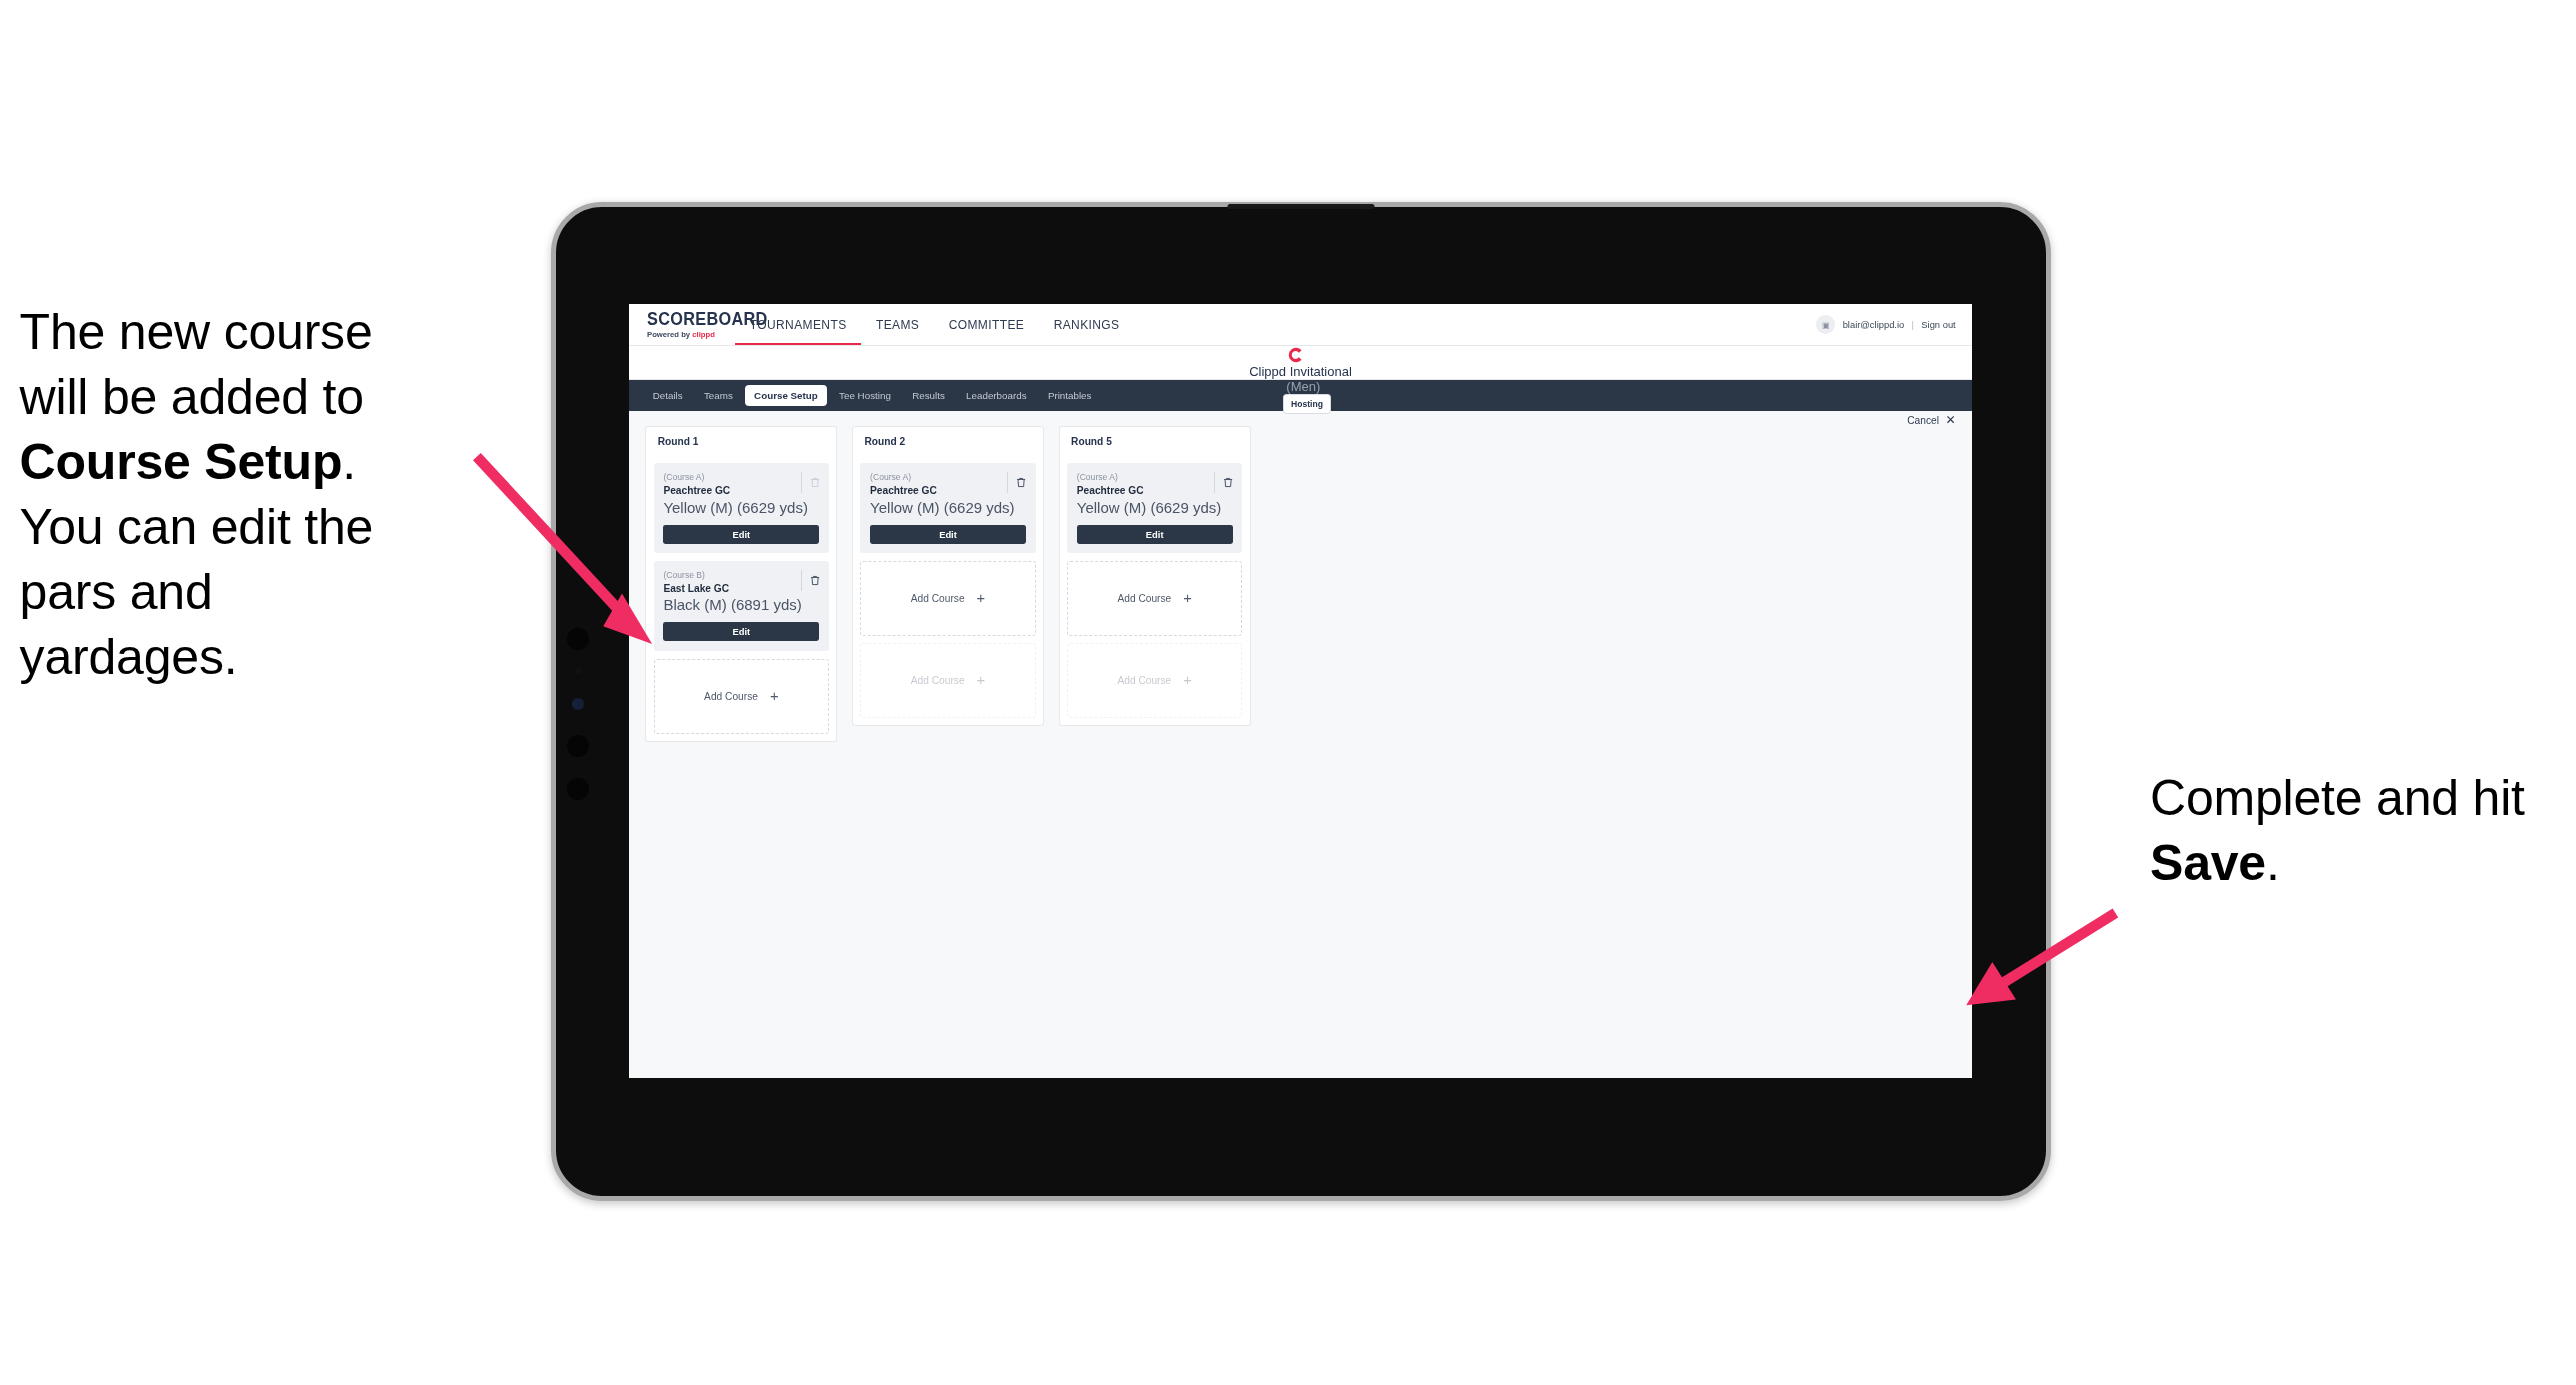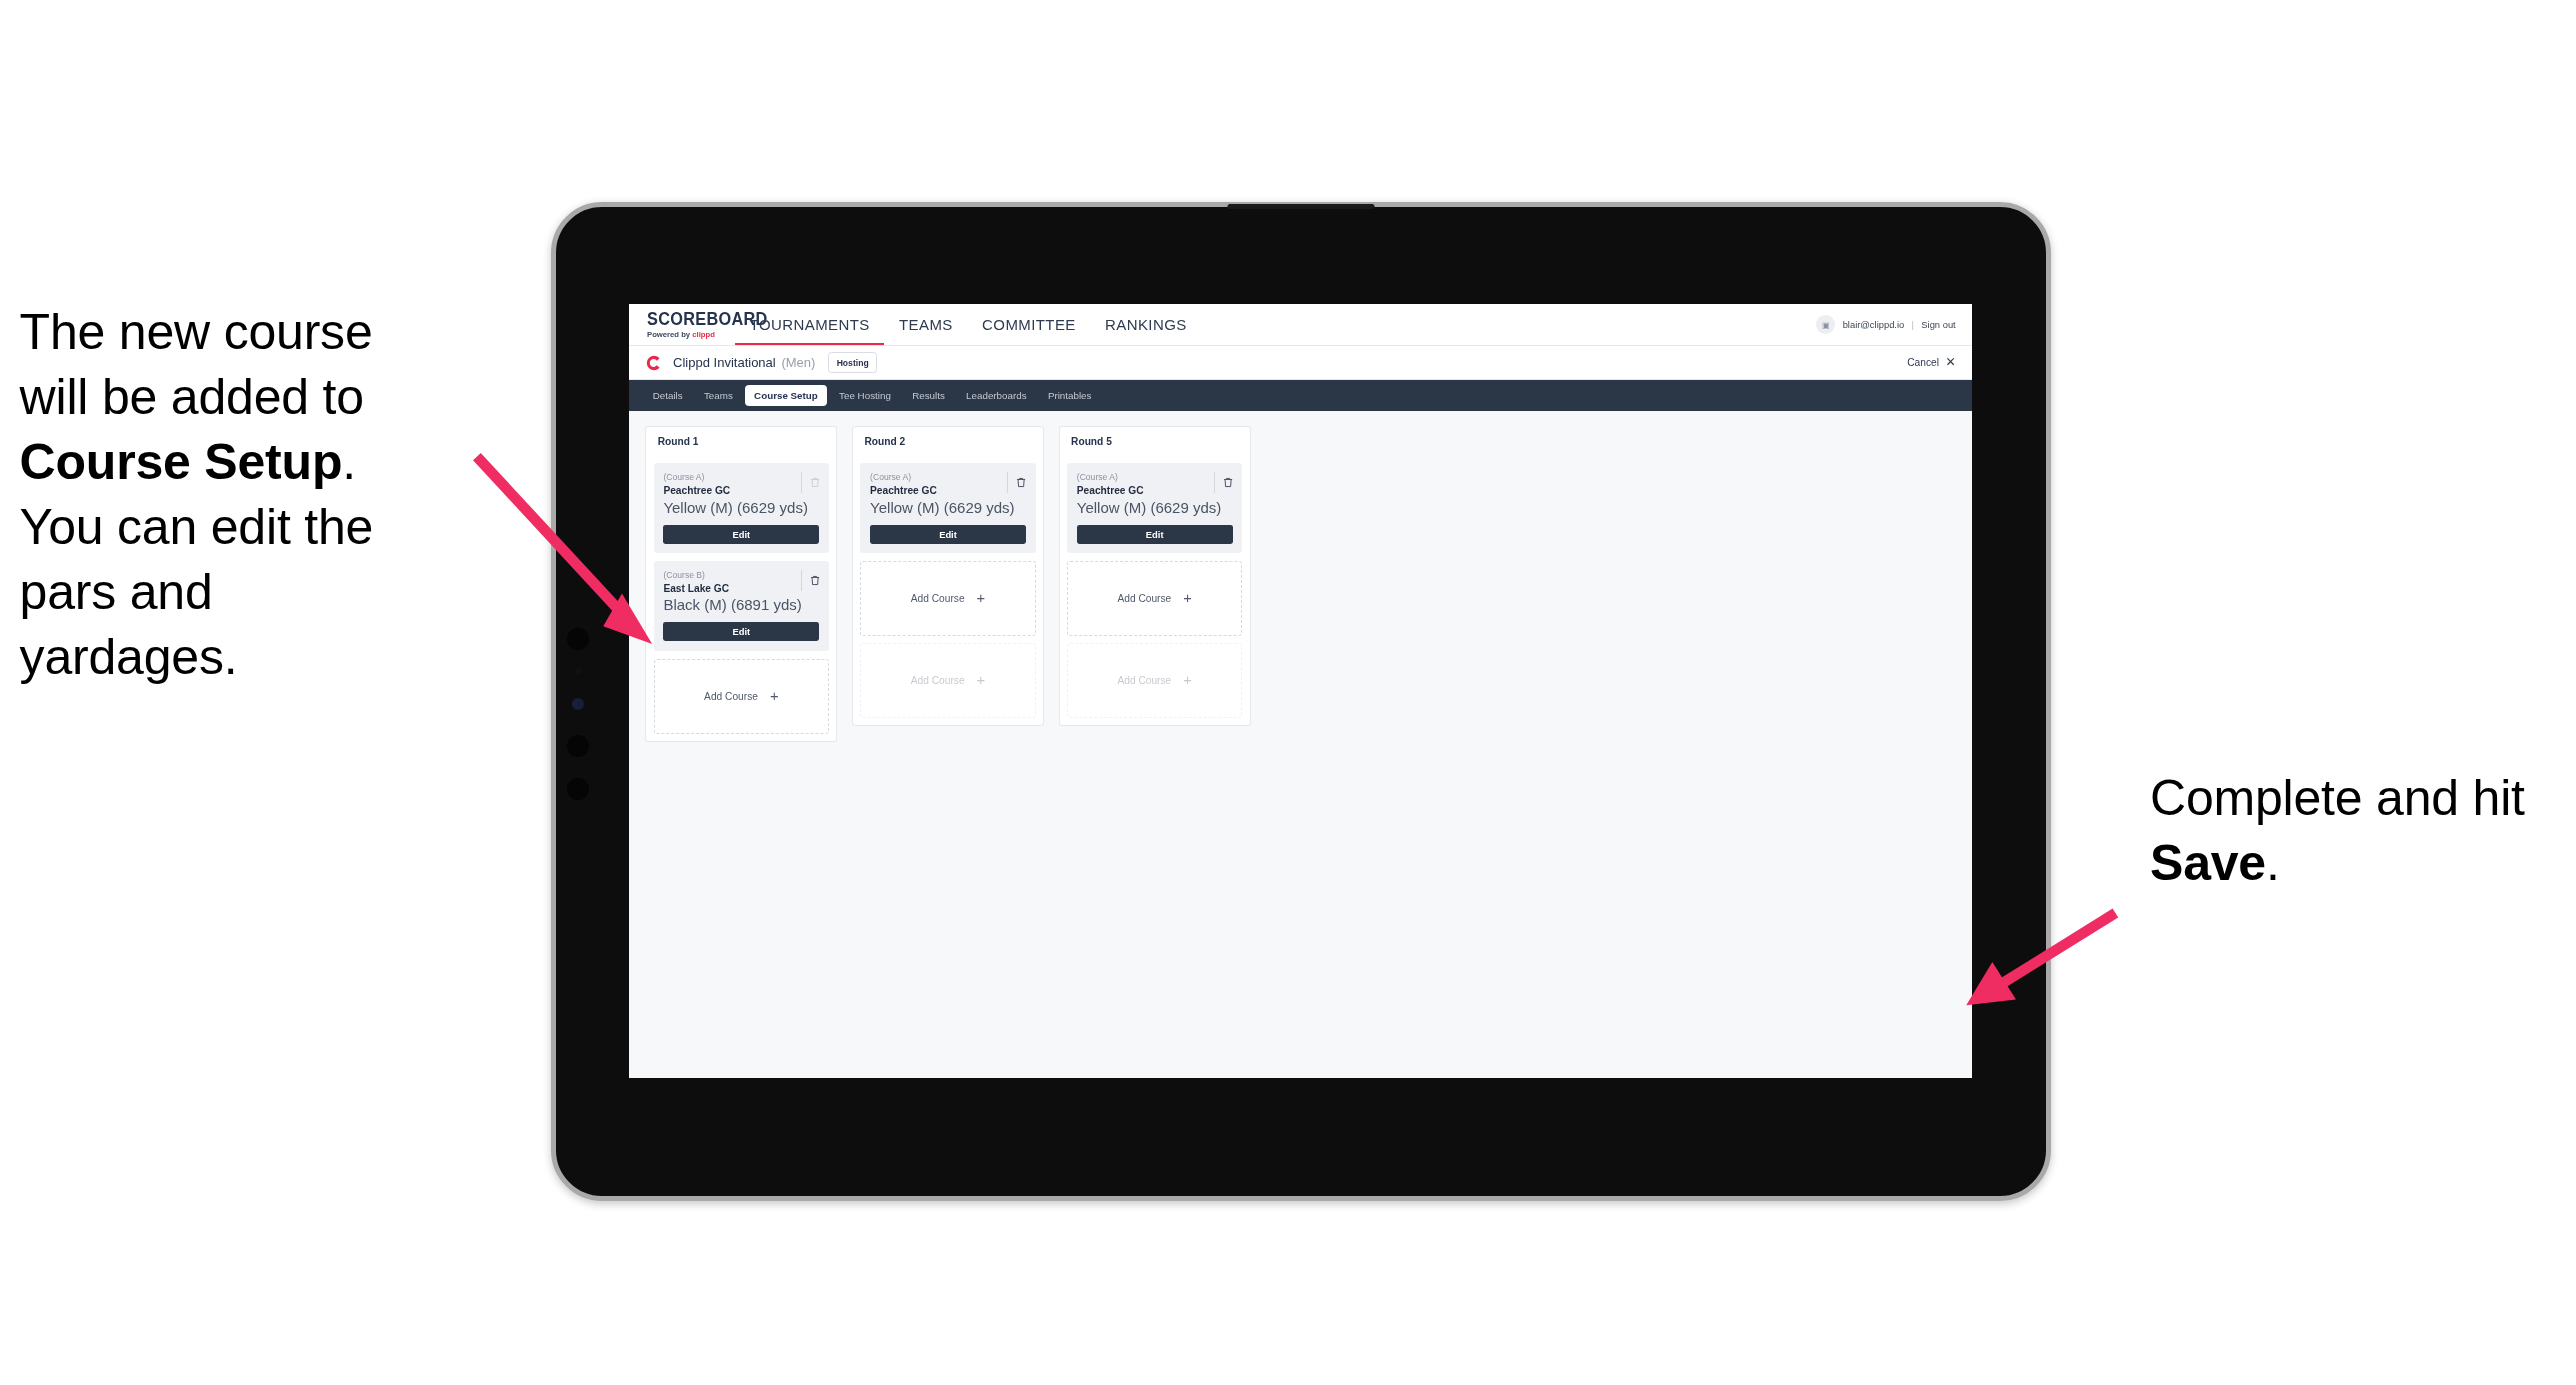--- a/index.html
+++ b/index.html
@@ -68,39 +68,39 @@
     font-size: 16.3px; font-weight: 700; letter-spacing: 0.3px; color: #26334d;
     font-family: "Liberation Sans", sans-serif; line-height: 1;
     transform: scaleY(1.12); transform-origin: left center;
   }
   .brand-sub { font-size: 7.7px; color: #3d4a61; margin-top: 4.1px; font-weight: 600; }
   .brand-sub .pink { color: #e8294b; font-weight: 700; }
 
   .navitems { display: flex; align-items: stretch; }
   .navitem {
     display: flex; align-items: center; padding: 0 14.7px;
-    font-size: 15px; letter-spacing: 0.4px; color: #2d3a4f; font-weight: 500;
+    font-size: 12px; letter-spacing: 0.4px; color: #2d3a4f; font-weight: 500;
     position: relative; cursor: pointer; white-space: nowrap;
   }
   .navitem.active::after {
     content: ""; position: absolute; left: 0; right: 0; bottom: 0;
     height: 2.4px; background: #e8294b;
   }
   .nav-right { margin-left: auto; display: flex; align-items: center; gap: 7.3px;
                padding-right: 16.3px; font-size: 9.4px; color: #3b4757; }
   .avatar { width: 19px; height: 19px; border-radius: 50%; background: #eceef2;
             display: flex; align-items: center; justify-content: center;
             font-size: 8.2px; color: #8b93a1; }
   .nav-sep { color: #b6bcc6; }
   .signout { cursor: pointer; }
 
   
   .titlebar {
     height: 34px; background: #ffffff; display: flex; align-items: center;
-    padding: 0 16.3px; border-bottom: 0.8px solid #e6e8ec;
+    padding: 0 16.3px; border-bottom: 0.8px solid #e6e8ec; flex-direction: column;
   }
   .clogo { width: 18px; height: 18px; margin-right: 9.8px; flex: none; }
   .evt-name { font-size: 13px; color: #26334d; font-weight: 500; }
   .evt-gender { font-size: 13px; color: #98a0ad; margin-left: 5.7px; }
   .evt-badge {
     margin-left: 13px; border: 0.8px solid #d9dde3; border-radius: 3.3px;
     font-size: 8.6px; font-weight: 700; color: #26334d; padding: 4.1px 7.3px; background:#fff;
   }
   .cancel {
     margin-left: auto; display: flex; align-items: center; gap: 6.5px;

